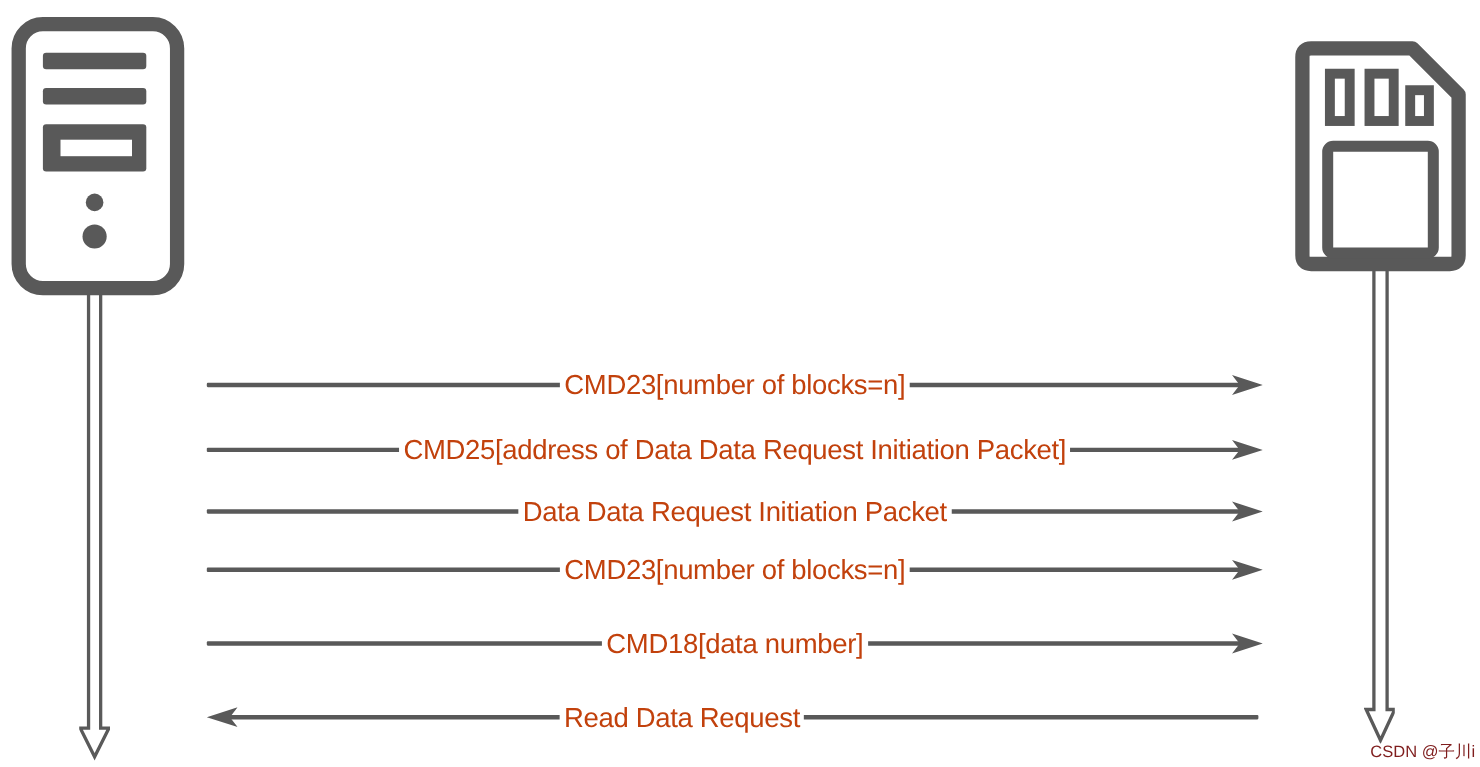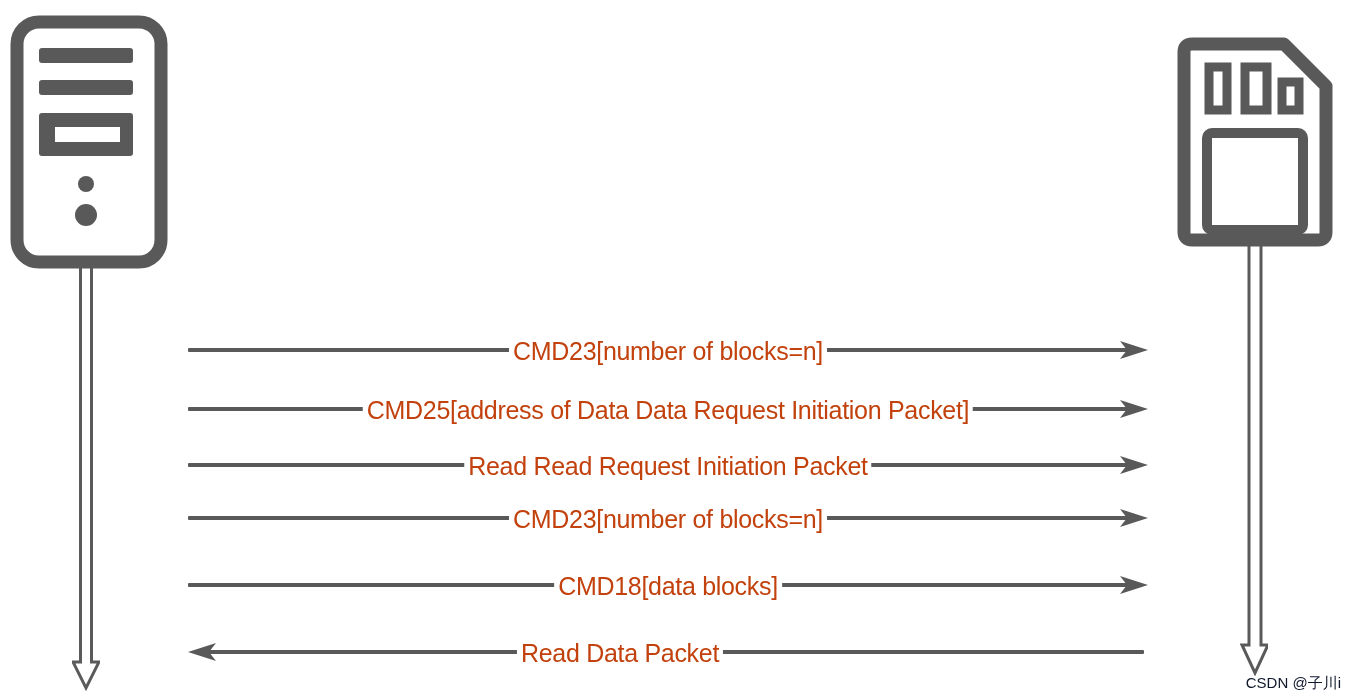--- a/index.html
+++ b/index.html
@@ -41,21 +41,21 @@
     font-size:25px;
     color:#c2410c;
     white-space:nowrap;
     letter-spacing:-0.3px;
   }
 
   .watermark{
     position:absolute;
     right:4px;bottom:4px;
     font-size:15px;
-    color:#0f172a;
+    color:#7f1d1d;
     white-space:nowrap;
   }
 </style>
 </head>
 <body>
 
 <div class="stage">
 
   <svg class="abs host-icon" width="162" height="258" viewBox="0 0 162 258">
     <rect x="9" y="8" width="144" height="240" rx="22" fill="#fff" stroke="#595959" stroke-width="13"></rect>
@@ -97,42 +97,42 @@
       <polygon points="0,1 28,10 0,19 7,10" fill="#595959"></polygon>
     </svg>
     <span class="label">CMD25[address of Data Data Request Initiation Packet]</span>
   </div>
 
   <div class="msg right" style="top:447px">
     <div class="line"></div>
     <svg class="head" width="28" height="20" viewBox="0 0 28 20">
       <polygon points="0,1 28,10 0,19 7,10" fill="#595959"></polygon>
     </svg>
-    <span class="label">Read Read Request Initiation Packet</span>
+    <span class="label">Data Data Request Initiation Packet</span>
   </div>
 
   <div class="msg right" style="top:500px">
     <div class="line"></div>
     <svg class="head" width="28" height="20" viewBox="0 0 28 20">
       <polygon points="0,1 28,10 0,19 7,10" fill="#595959"></polygon>
     </svg>
     <span class="label">CMD23[number of blocks=n]</span>
   </div>
 
   <div class="msg right" style="top:567px">
     <div class="line"></div>
     <svg class="head" width="28" height="20" viewBox="0 0 28 20">
       <polygon points="0,1 28,10 0,19 7,10" fill="#595959"></polygon>
     </svg>
-    <span class="label">CMD18[data blocks]</span>
+    <span class="label">CMD18[data number]</span>
   </div>
 
   <div class="msg left" style="top:634px;--lx:-48px">
     <div class="line"></div>
     <svg class="head" width="28" height="20" viewBox="0 0 28 20">
       <polygon points="28,1 0,10 28,19 21,10" fill="#595959"></polygon>
     </svg>
-    <span class="label">Read Data Packet</span>
+    <span class="label">Read Data Request</span>
   </div>
 
   <div class="watermark">CSDN @子川i</div>
 
 </div>
 
 </body></html>

